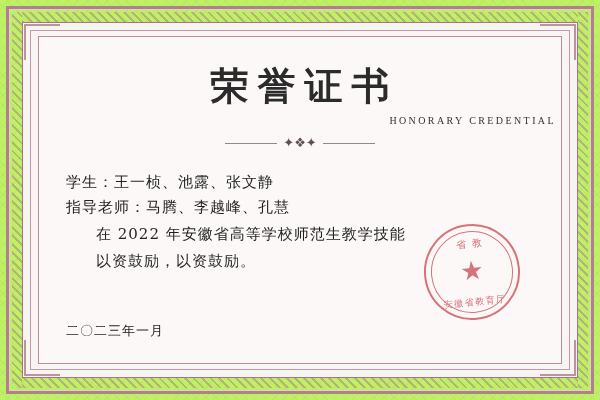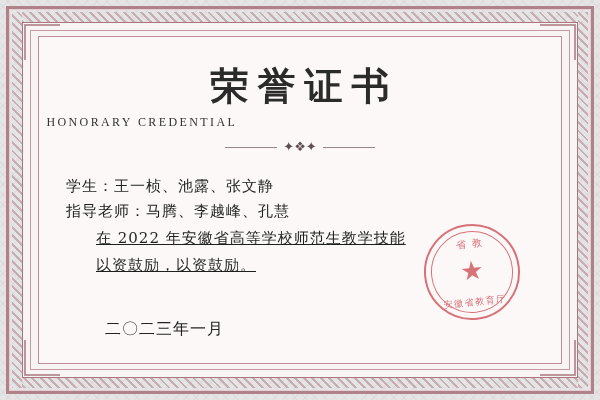--- a/index.html
+++ b/index.html
@@ -9,21 +9,21 @@
     height: 400px;
     overflow: hidden;
     background: #ffffff;
     font-family: "Liberation Serif", serif;
   }
 
   #certificate {
     position: relative;
     width: 600px;
     height: 400px;
-    background: #e5e5e5;
+    background: #bef264;
     overflow: hidden;
   }
 
   
   .bg-tex {
     position: absolute;
     inset: 0;
     pointer-events: none;
   }
   .bg-tex.fine {
@@ -108,23 +108,23 @@
     font-family: "DejaVu Serif", "Liberation Serif", serif;
     font-size: 38px;
     letter-spacing: 9px;
     color: #2b2b2b;
     font-weight: 700;
     text-indent: 9px;
     line-height: 1.05;
   }
   .title-en {
     margin-top: 9px;
-    text-align: left;
+    text-align: right;
     font-family: "Liberation Serif", serif;
-    font-size: 12px;
+    font-size: 10px;
     letter-spacing: 2.4px;
     color: #333333;
     text-indent: 2.4px;
   }
 
   .divider {
     margin: 10px auto 0 auto;
     width: 150px;
     height: 14px;
     position: relative;
@@ -154,45 +154,44 @@
     padding: 0 22px 0 22px;
     color: #1f1f1f;
     font-family: "DejaVu Serif", "Liberation Serif", serif;
   }
   .line-row {
     font-size: 15px;
     line-height: 25px;
     letter-spacing: 1px;
     white-space: nowrap;
   }
-  .line-row.indent { text-indent: 30px; text-decoration: underline; }
+  .line-row.indent { text-indent: 30px; }
   .line-row.para { margin-top: 2px; }
 
   .footer {
     position: absolute;
     left: 22px;
     right: 18px;
     bottom: 18px;
     display: flex;
     align-items: flex-end;
     justify-content: space-between;
   }
   .cert-no {
     font-family: "DejaVu Serif", "Liberation Serif", serif;
     font-size: 11.5px;
     color: #232323;
     letter-spacing: 0.4px;
   }
   .date {
     font-family: "DejaVu Serif", "Liberation Serif", serif;
-    font-size: 16px;
+    font-size: 13px;
     color: #232323;
     letter-spacing: 1px;
     padding-right: 18px;
-    margin-left: 39px;
   }
 
   
   .seal {
     position: absolute;
     right: 36px;
     bottom: 38px;
     width: 92px;
     height: 92px;
     border-radius: 50%;

